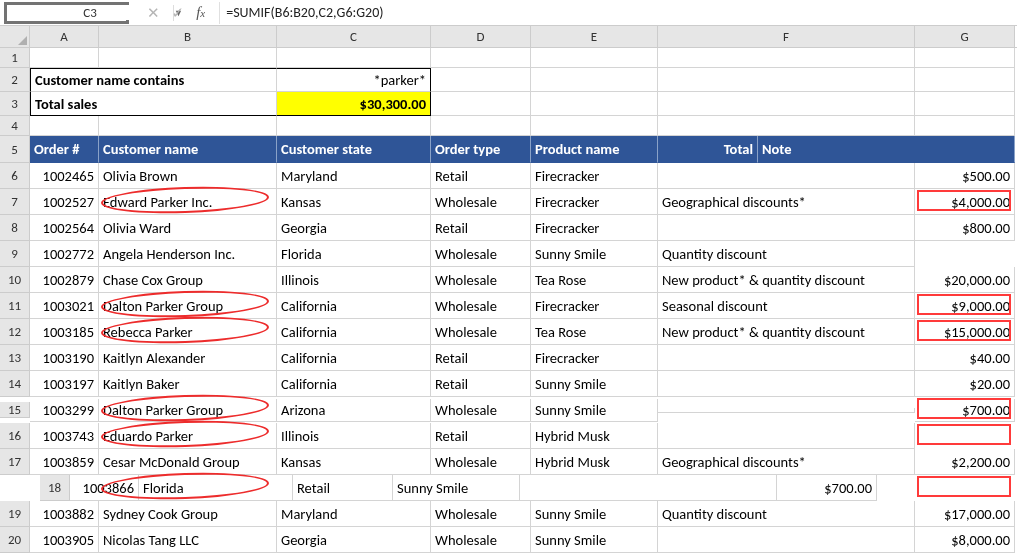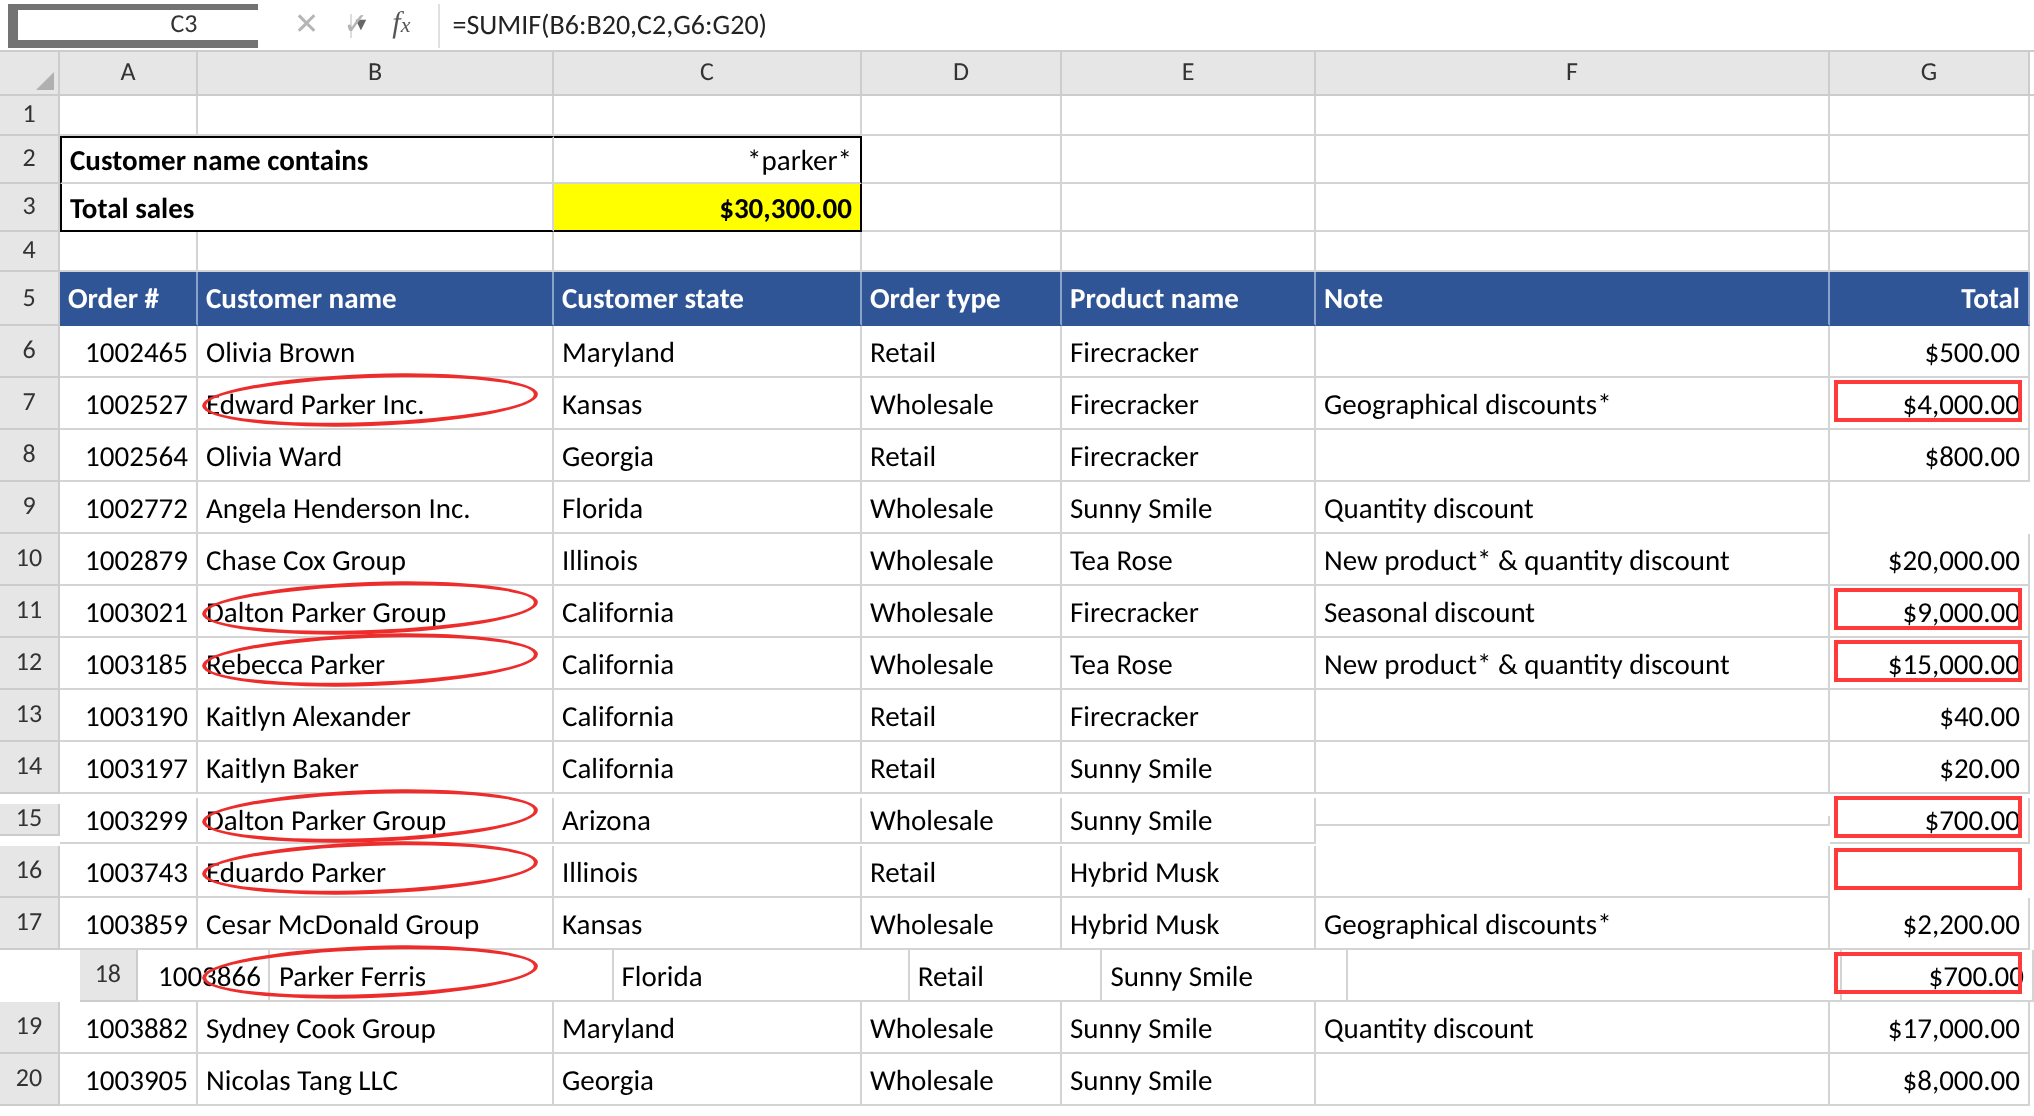--- a/index.html
+++ b/index.html
@@ -18,21 +18,21 @@
     align-items: center;
     height: 26px;
     border-bottom: 1px solid #ccc;
     background: #fff;
   }
   .namebox {
     display: flex;
     align-items: center;
     width: 125px;
     height: 22px;
-    border: 5px solid #737373;
+    border: 3px solid #737373;
     margin: 2px 4px;
     background: #fff;
   }
   .namebox input {
     flex: 1;
     border: none;
     outline: none;
     padding: 0 6px;
     font-family: inherit;
     font-size: 13px;
@@ -234,22 +234,22 @@
         <div class="cell " style="width: 257px;"></div>
         <div class="cell " style="width: 100px;"></div>
       </div>
       <div class="row h-row" style="height: 27px;">
         <div class="row-h">5</div>
         <div class="cell " style="width: 69px;">Order #</div>
         <div class="cell " style="width: 178px;">Customer name</div>
         <div class="cell " style="width: 154px;">Customer state</div>
         <div class="cell " style="width: 100px;">Order type</div>
         <div class="cell " style="width: 127px;">Product name</div>
+        <div class="cell right" style="width: 100px;">Total</div>
         <div class="cell " style="width: 257px;">Note</div>
-        <div class="cell right" style="width: 100px;">Total</div>
       </div>
       <div class="row" style="height: 26px;">
         <div class="row-h">6</div>
         <div class="cell right" style="width: 69px;">1002465</div>
         <div class="cell " style="width: 178px;">Olivia Brown</div>
         <div class="cell " style="width: 154px;">Maryland</div>
         <div class="cell " style="width: 100px;">Retail</div>
         <div class="cell " style="width: 127px;">Firecracker</div>
         <div class="cell " style="width: 257px;"></div>
         <div class="cell right" style="width: 100px;">$500.00</div>
@@ -358,21 +358,20 @@
         <div class="cell " style="width: 178px;">Cesar McDonald Group</div>
         <div class="cell " style="width: 154px;">Kansas</div>
         <div class="cell " style="width: 100px;">Wholesale</div>
         <div class="cell " style="width: 127px;">Hybrid Musk</div>
         <div class="cell " style="width: 257px;">Geographical discounts*</div>
         <div class="cell right" style="width: 100px;">$2,200.00</div>
       </div>
       <div class="row" style="height: 26px; padding-left: 40px;">
         <div class="row-h">18</div>
         <div class="cell right" style="width: 69px;">1003866</div>
-        <div class="cell " style="width: 178px;">Parker Ferris</div>
         <div class="cell " style="width: 154px;">Florida</div>
         <div class="cell " style="width: 100px;">Retail</div>
         <div class="cell " style="width: 127px;">Sunny Smile</div>
         <div class="cell " style="width: 257px;"></div>
         <div class="cell right" style="width: 100px;">$700.00</div>
       </div>
       <div class="row" style="height: 26px;">
         <div class="row-h">19</div>
         <div class="cell right" style="width: 69px;">1003882</div>
         <div class="cell " style="width: 178px;">Sydney Cook Group</div>

